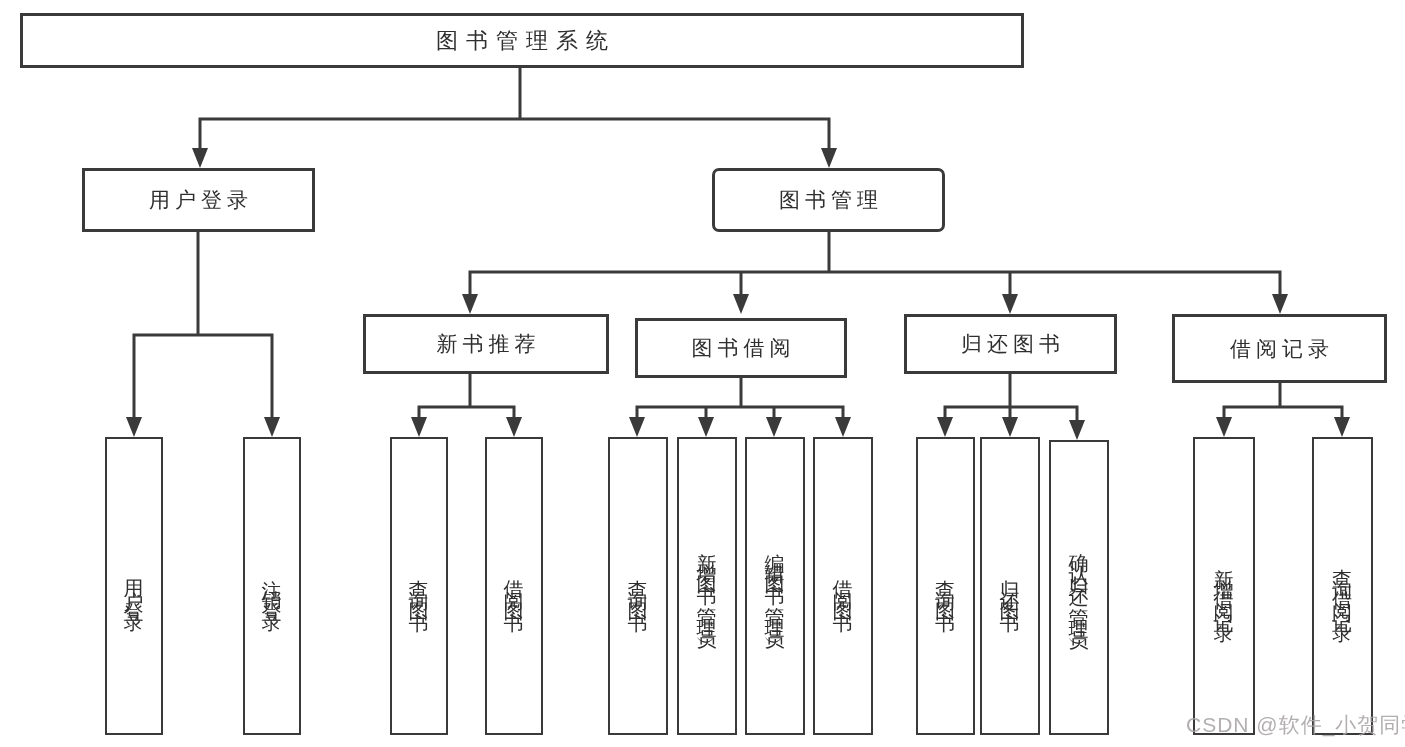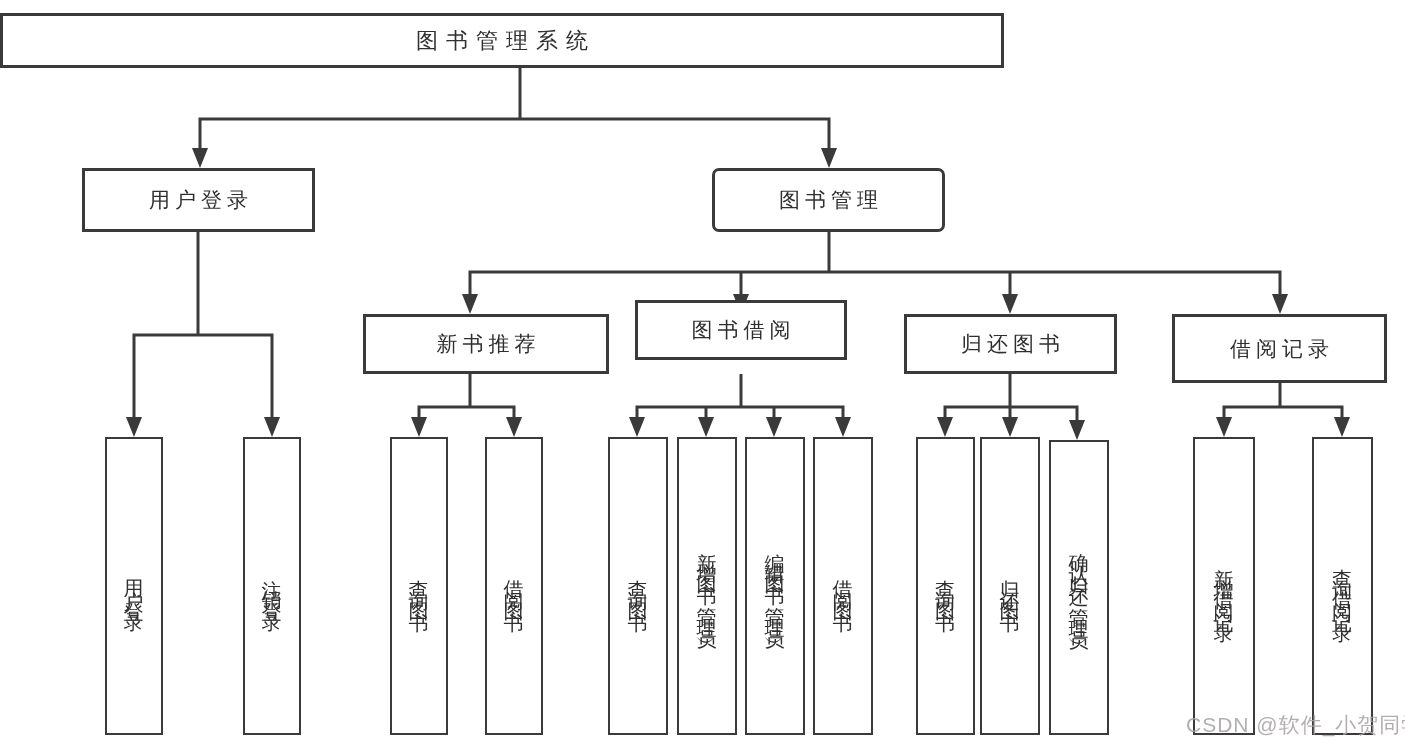--- a/index.html
+++ b/index.html
@@ -14,25 +14,25 @@
     box-sizing:border-box;z-index:2;
   }
   .h-label{font-size:21px;letter-spacing:5px;text-indent:5px;white-space:nowrap;}
   .root .h-label{font-size:22px;letter-spacing:8px;text-indent:8px;}
   .leaf{border-width:2px;}
   .v-label{
     writing-mode:vertical-rl;text-orientation:mixed;
     font-size:20px;letter-spacing:11px;line-height:1;white-space:nowrap;
   }
   
-  .root            {left:0;  top:13px;  width:1004px;height:55px;}
+  .root            {left:20px;  top:13px;  width:1004px;height:55px;}
   .n-user-login    {left:82px;  top:168px; width:233px; height:64px;}
   .n-book-mgmt     {left:712px; top:168px; width:233px; height:64px;border-radius:7px;}
   .n-new-book-rec  {left:363px; top:314px; width:246px; height:60px;}
-  .n-book-borrow   {left:635px; top:300px; width:212px; height:60px;}
+  .n-book-borrow   {left:635px; top:318px; width:212px; height:60px;}
   .n-cur-borrow    {left:904px; top:314px; width:213px; height:60px;}
   .n-borrow-rec    {left:1172px;top:314px; width:215px; height:69px;}
   .l-login         {left:105px; top:437px; width:58px;  height:298px;}
   .l-logout        {left:243px; top:437px; width:58px;  height:298px;}
   .l-rec-query     {left:390px; top:437px; width:58px;  height:298px;}
   .l-rec-borrow    {left:485px; top:437px; width:58px;  height:298px;}
   .l-bor-query     {left:608px; top:437px; width:60px;  height:298px;}
   .l-bor-add       {left:677px; top:437px; width:60px;  height:298px;}
   .l-bor-edit      {left:745px; top:437px; width:60px;  height:298px;}
   .l-bor-borrow    {left:813px; top:437px; width:60px;  height:298px;}

